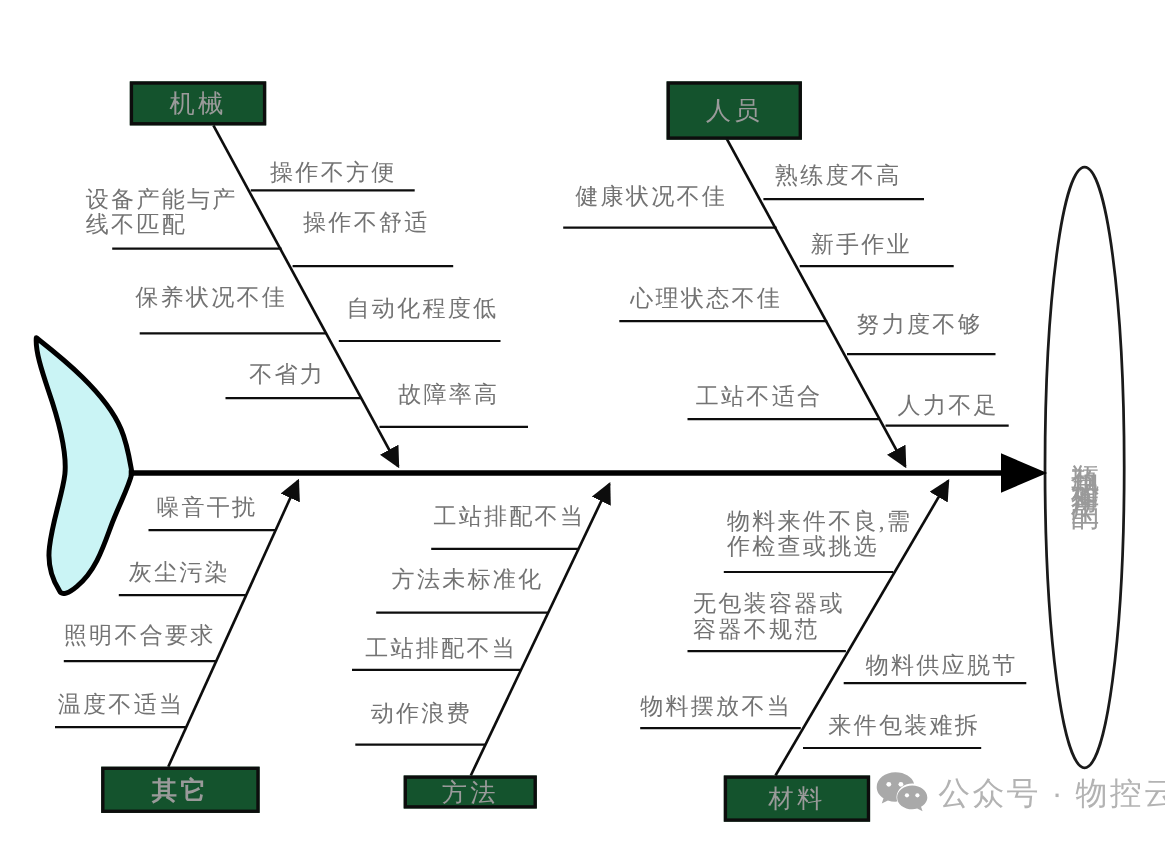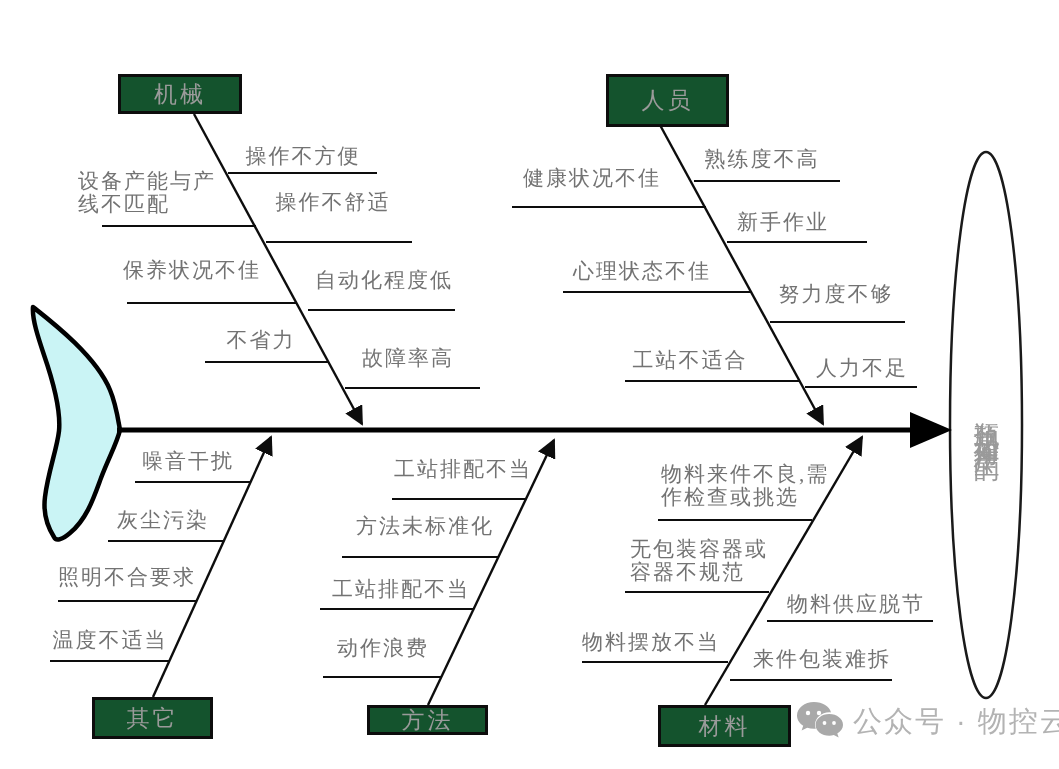--- a/index.html
+++ b/index.html
@@ -84,21 +84,21 @@
     </g>
   </svg>
 
 
   <div class="cat-box" style="left:118px;top:74px;width:124px;height:40px;">
     <span>机械</span>
   </div>
   <div class="cat-box" style="left:606px;top:74px;width:123px;height:53px;">
     <span>人员</span>
   </div>
-  <div class="cat-box" style="left:92px;top:697px;width:121px;height:42px;">
+  <div class="cat-box" style="left:92px;top:697px;width:144px;height:42px;font-weight:bold;">
     <span>其它</span>
   </div>
   <div class="cat-box" style="left:367px;top:705px;width:121px;height:30px;">
     <span>方法</span>
   </div>
   <div class="cat-box" style="left:658px;top:705px;width:133px;height:42px;">
     <span>材料</span>
   </div>
 
   <div class="cause" style="left:303px;top:157px;">操作不方便</div>

